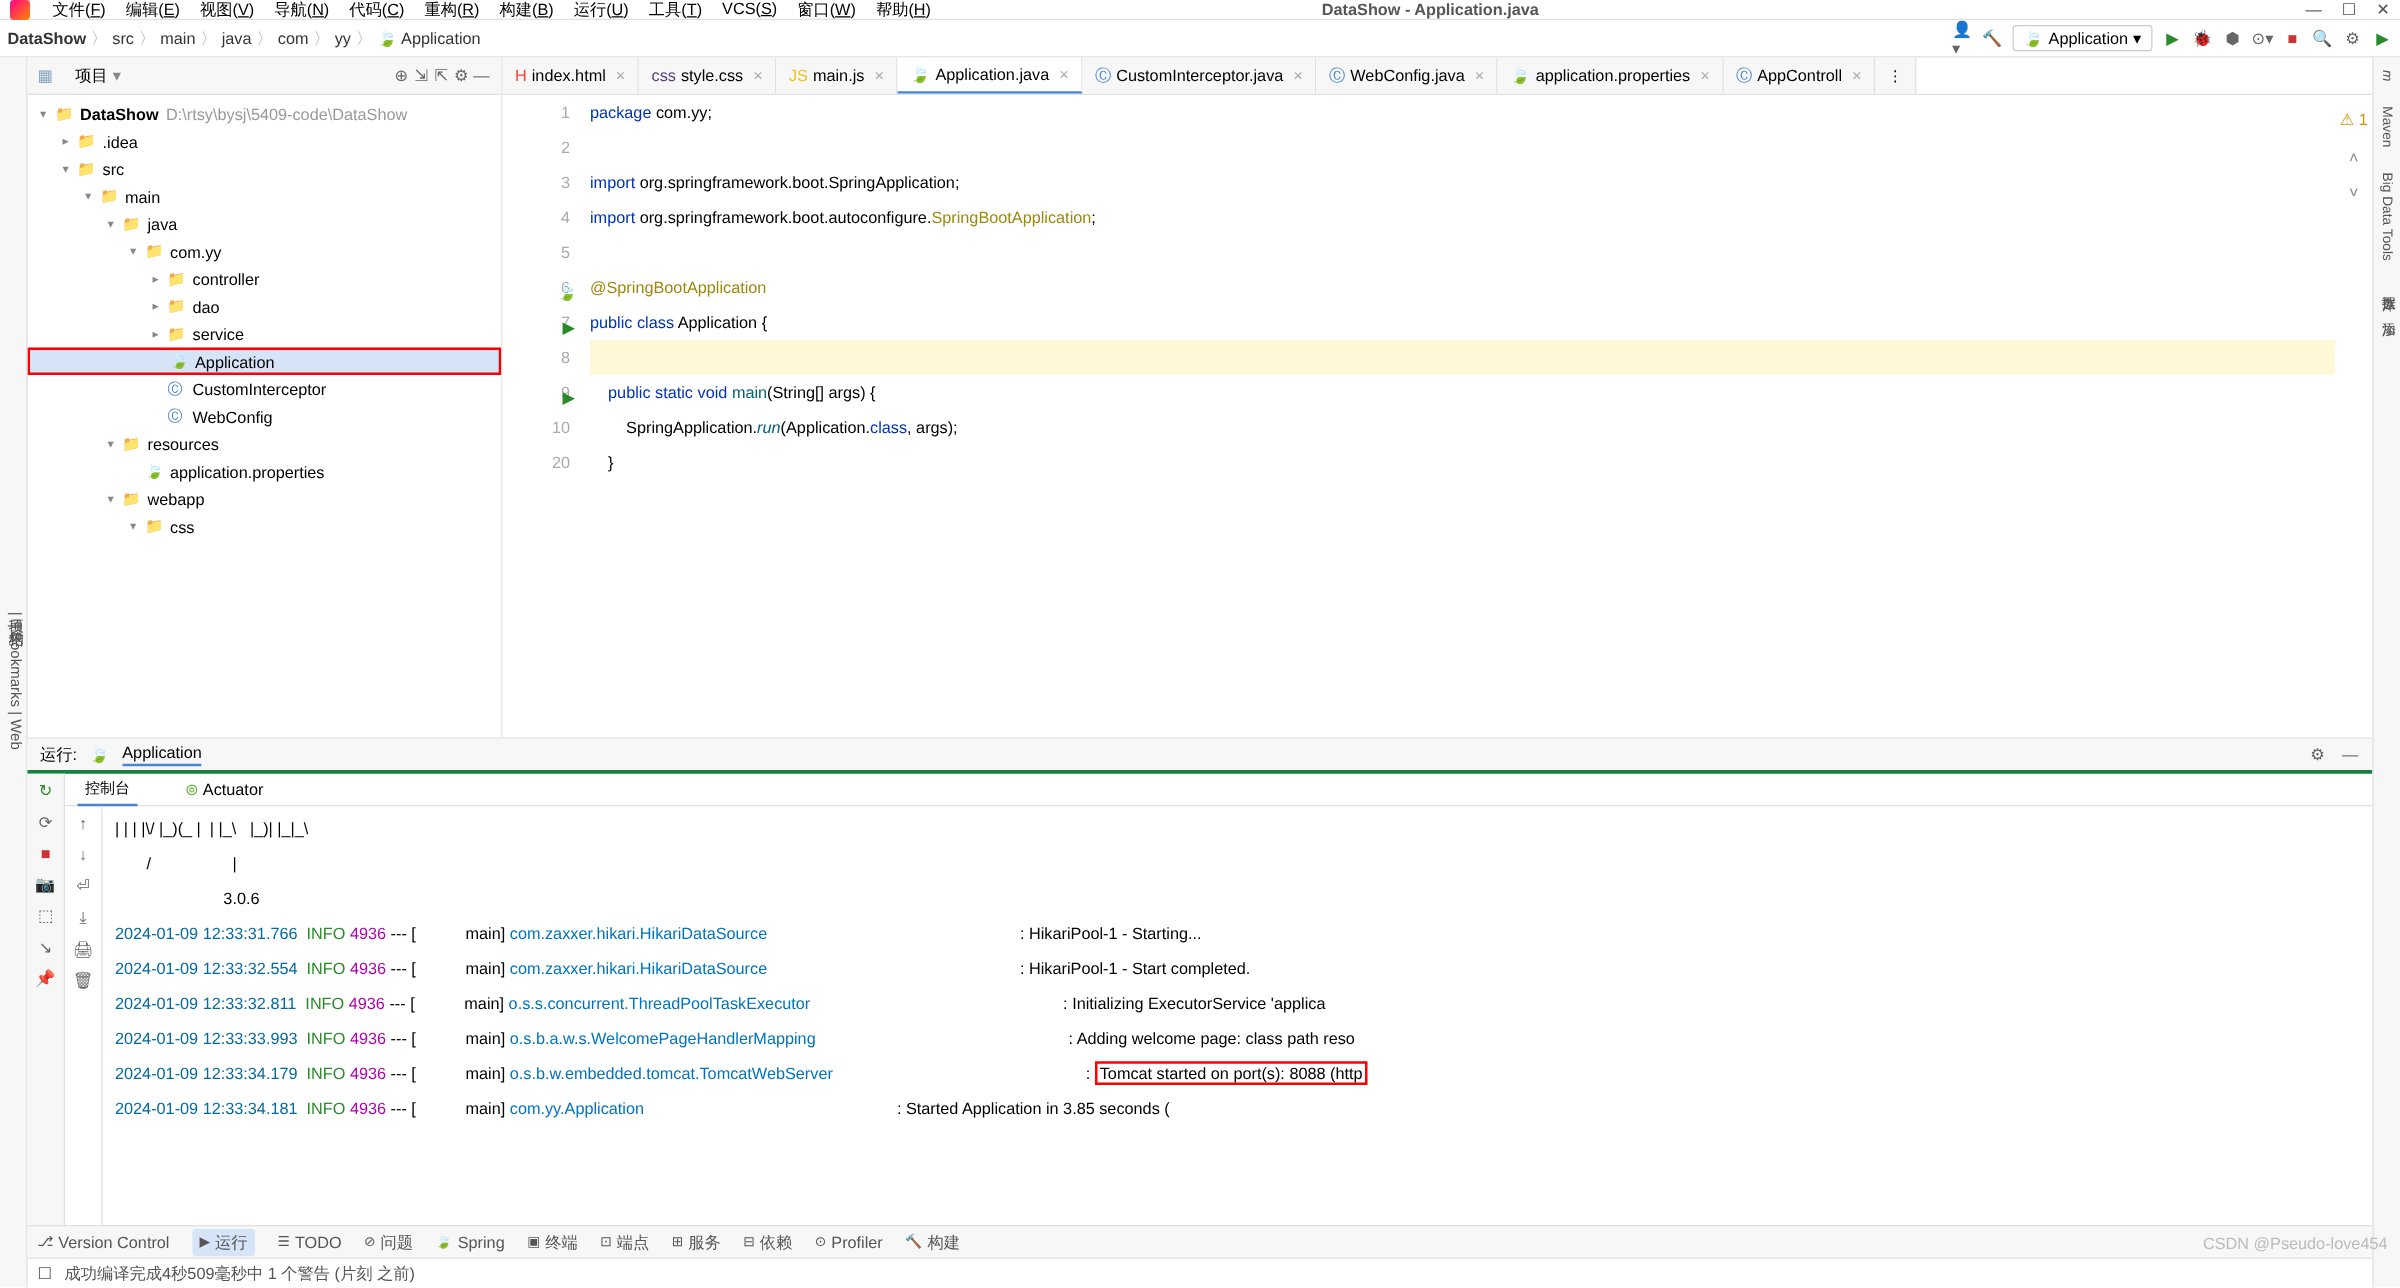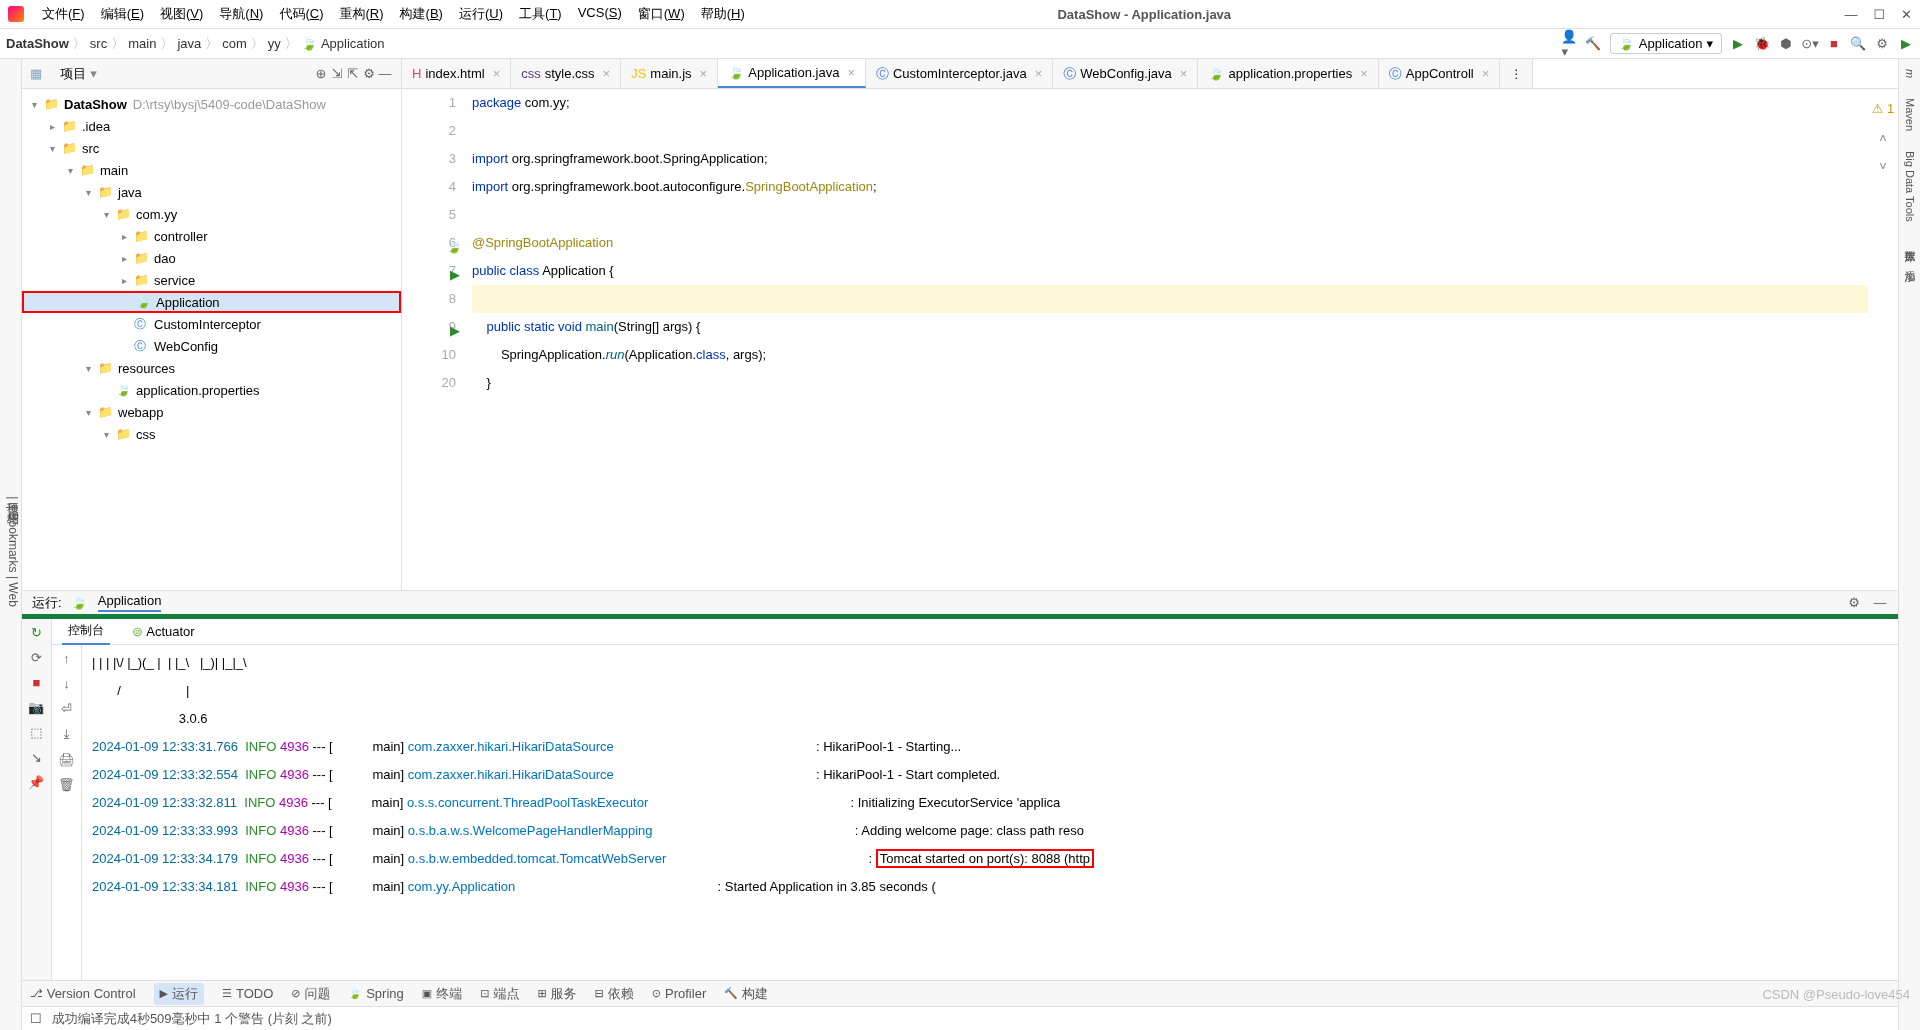--- a/index.html
+++ b/index.html
@@ -1,20 +1,20 @@
 <!DOCTYPE html>
 <html><head>
 <meta charset="utf-8">
 <style>
 * { margin: 0; padding: 0; box-sizing: border-box; font-family: -apple-system, "Segoe UI", Arial, sans-serif; font-size: 13px; }
 body { background: #fff; color: #000; overflow: hidden; }
 .app { display: flex; flex-direction: column; height: 1030px; width: 1920px; transform-origin: top left; }
 
 
-.title-bar { height: 29px; display: flex; align-items: center; padding: 0 8px; border-bottom: 1px solid #e0e0e0; }
+.title-bar { height: 16px; display: flex; align-items: center; padding: 0 8px; border-bottom: 1px solid #e0e0e0; }
 .title-bar .logo { width: 16px; height: 16px; background: linear-gradient(135deg, #f08, #f80); border-radius: 3px; margin-right: 12px; }
 .menu { display: flex; gap: 4px; }
 .menu-item { padding: 2px 6px; cursor: pointer; }
 .menu-item u { text-decoration: underline; }
 .window-title { margin-left: auto; margin-right: auto; color: #555; font-weight: bold; }
 .win-controls { margin-left: auto; display: flex; gap: 16px; font-size: 14px; color: #555; }
 
 
 .toolbar-row { height: 30px; display: flex; align-items: center; padding: 0 6px; border-bottom: 1px solid #e0e0e0; }
 .breadcrumb { display: flex; align-items: center; gap: 2px; font-size: 13px; color: #333; }
@@ -61,22 +61,22 @@
 .code-line { height: 28px; }
 .kw { color: #0033b3; }
 .ann { color: #9e880d; }
 .cls { color: #000; }
 .fn { color: #00627a; }
 .fn-italic { color: #00627a; font-style: italic; }
 .hl { background: #fff8d6; }
 
 
 .run-panel { height: 390px; border-top: 1px solid #e0e0e0; display: flex; flex-direction: column; }
-.run-header { height: 28px; display: flex; align-items: center; padding: 0 10px; border-bottom: 5px solid #15803d; background: #f7f7f7; gap: 10px; }
-.run-subtabs { height: 26px; display: flex; align-items: center; padding: 0 10px; gap: 16px; border-bottom: 1px solid #e0e0e0; }
+.run-header { height: 28px; display: flex; align-items: center; padding: 0 10px; border-bottom: 3px solid #15803d; background: #f7f7f7; gap: 10px; }
+.run-subtabs { height: 26px; display: flex; align-items: center; padding: 0 10px; gap: 32px; border-bottom: 1px solid #e0e0e0; }
 .run-subtab { padding: 4px 6px; font-size: 12px; }
 .run-subtab.active { border-bottom: 2px solid #4a86cf; }
 .run-side-icons { width: 30px; background: #f7f7f7; border-right: 1px solid #e0e0e0; display: flex; flex-direction: column; align-items: center; padding-top: 6px; gap: 10px; font-size: 13px; color: #666; }
 .run-sub-icons { width: 30px; border-right: 1px solid #e0e0e0; display: flex; flex-direction: column; align-items: center; padding-top: 6px; gap: 10px; font-size: 13px; color: #666; }
 .console { flex: 1; font-family: "Consolas", "Menlo", monospace; font-size: 15px; line-height: 28px; white-space: pre; overflow: hidden; padding: 4px 10px; }
 .console .info { color: #2a8a2a; }
 .console .pid { color: #b000b0; }
 .console .class { color: #0073bf; text-align: center; }
 .console .date { color: #0369a1; }
 .red-box { border: 2px solid #f00; padding: 0 2px; }

